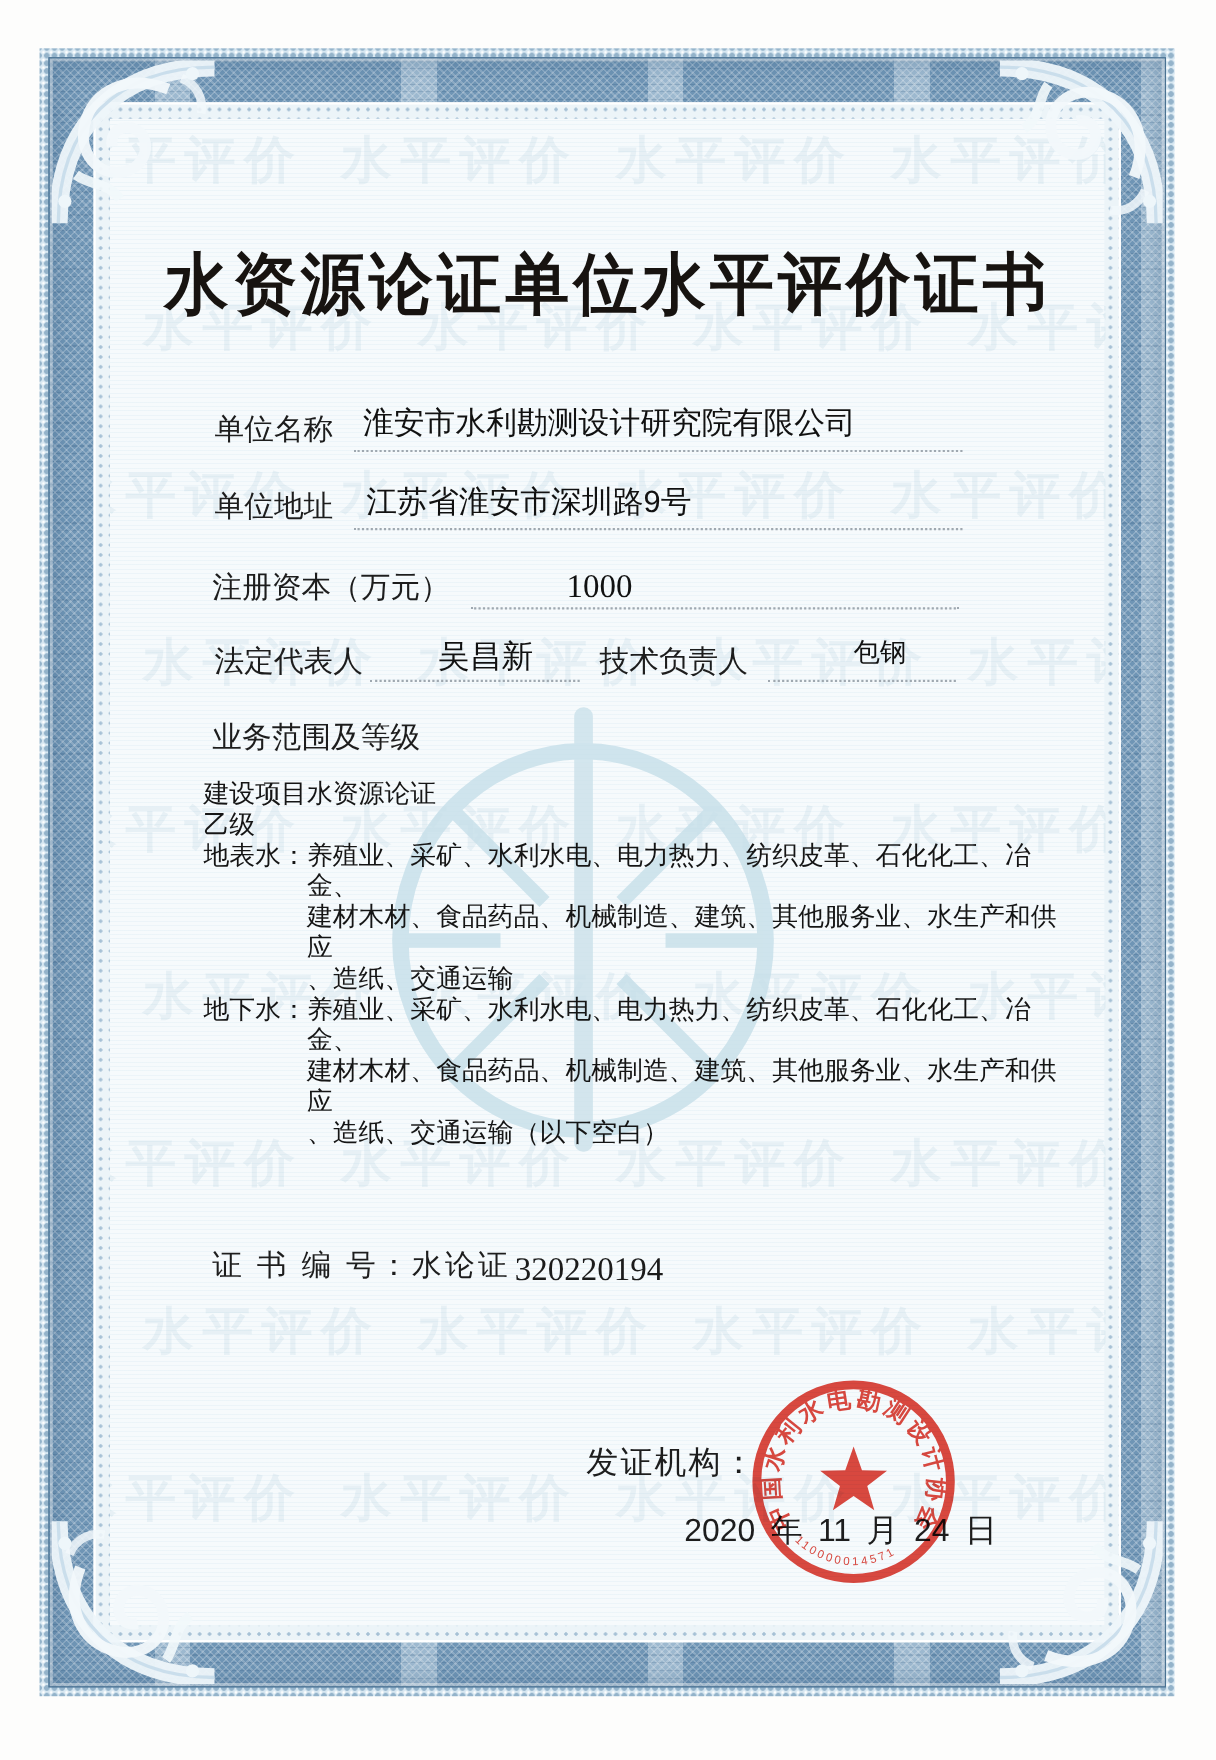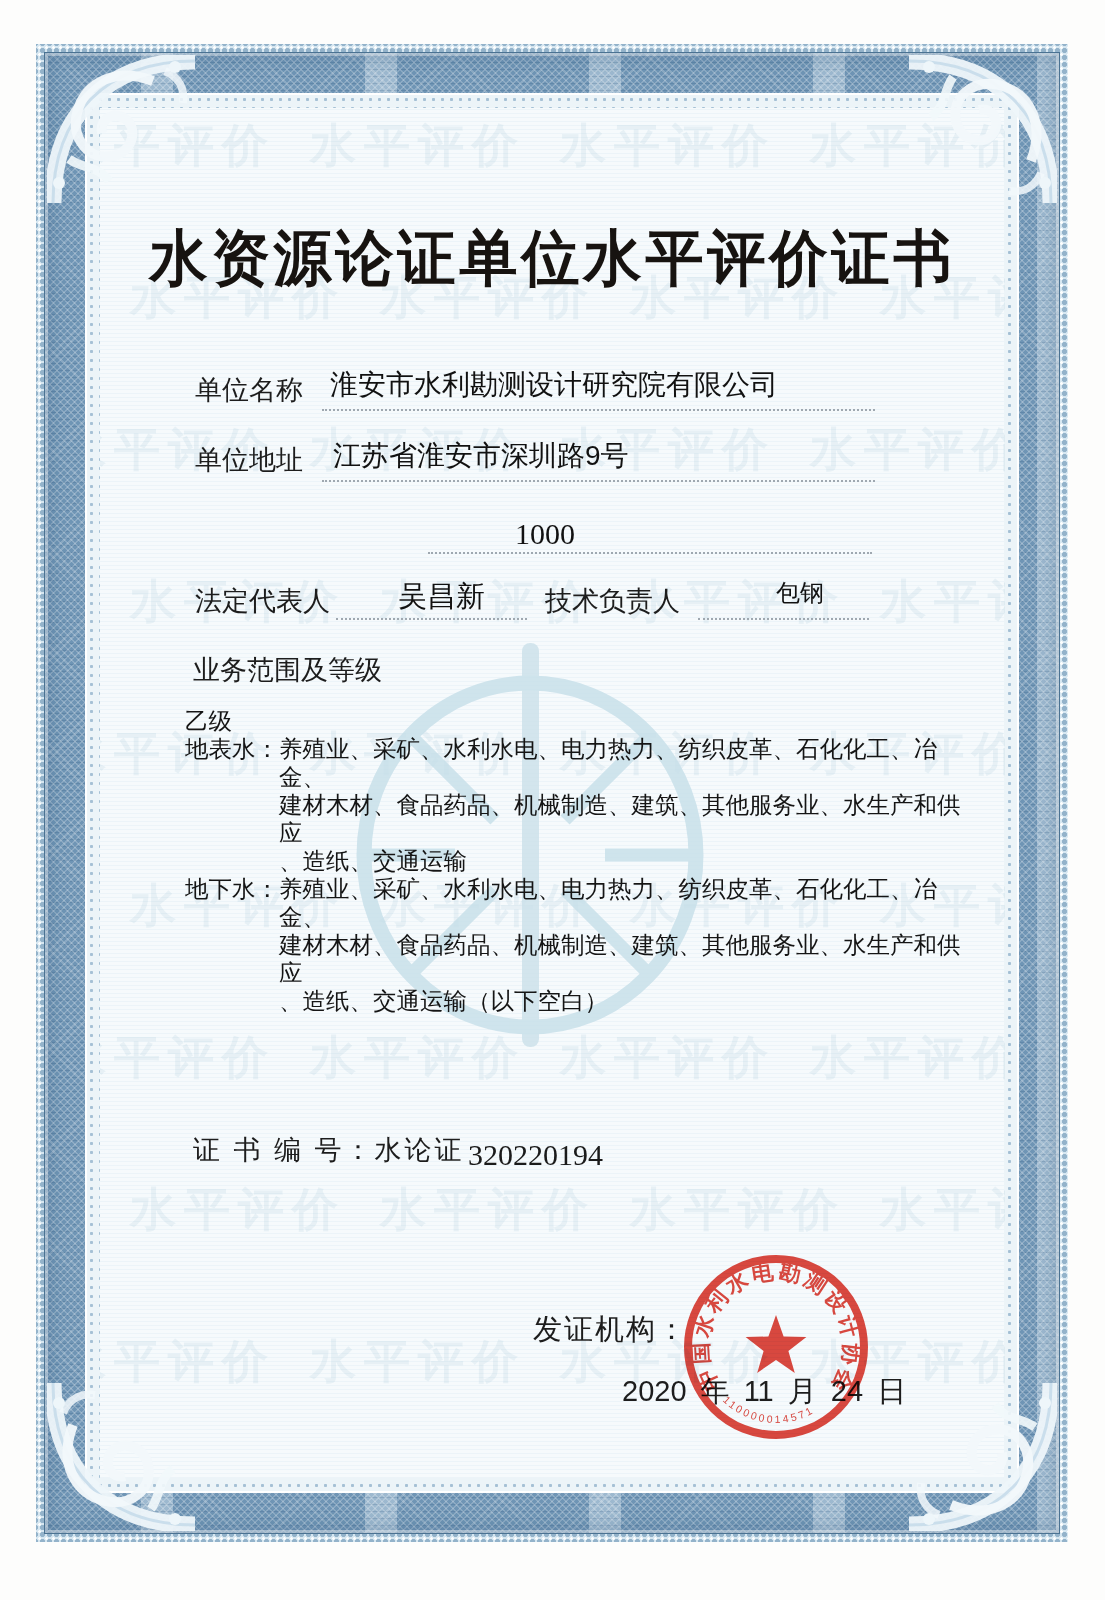--- a/index.html
+++ b/index.html
@@ -164,33 +164,35 @@
     <div class="abs title">水资源论证单位水平评价证书</div>
 
     <div class="abs lab" style="left:195px;top:372px;">单位名称</div>
     <div class="abs val" style="left:330px;top:366px;">淮安市水利勘测设计研究院有限公司</div>
     <div class="uline" style="left:322px;top:409px;width:553px;"></div>
 
     <div class="abs lab" style="left:195px;top:442px;">单位地址</div>
     <div class="abs val" style="left:333px;top:437px;">江苏省淮安市深圳路9号</div>
     <div class="uline" style="left:322px;top:480px;width:553px;"></div>
 
+    <div class="abs lab" style="left:193px;top:516px;">注册资本（万元）</div>
     <div class="abs val num" style="left:515px;top:517px;">1000</div>
     <div class="uline" style="left:428px;top:552px;width:444px;"></div>
 
     <div class="abs lab" style="left:195px;top:583px;">法定代表人</div>
     <div class="abs val" style="left:398px;top:577px;font-size:29px;">吴昌新</div>
     <div class="uline" style="left:336px;top:618px;width:191px;"></div>
     <div class="abs lab" style="left:545px;top:583px;">技术负责人</div>
     <div class="abs val" style="left:752px;top:577px;font-size:24px;margin-left:24px;">包钢</div>
     <div class="uline" style="left:698px;top:618px;width:171px;"></div>
 
     <div class="abs lab" style="left:193px;top:652px;">业务范围及等级</div>
 
     <div class="scope">
+      <div>建设项目水资源论证</div>
       <div>乙级</div>
       <div class="scope-row">
         <span class="scope-label">地表水：</span>
         <span class="scope-lines">
           <span>养殖业、采矿、水利水电、电力热力、纺织皮革、石化化工、冶金、</span>
           <span>建材木材、食品药品、机械制造、建筑、其他服务业、水生产和供应</span>
           <span>、造纸、交通运输</span>
         </span>
       </div>
       <div class="scope-row">

